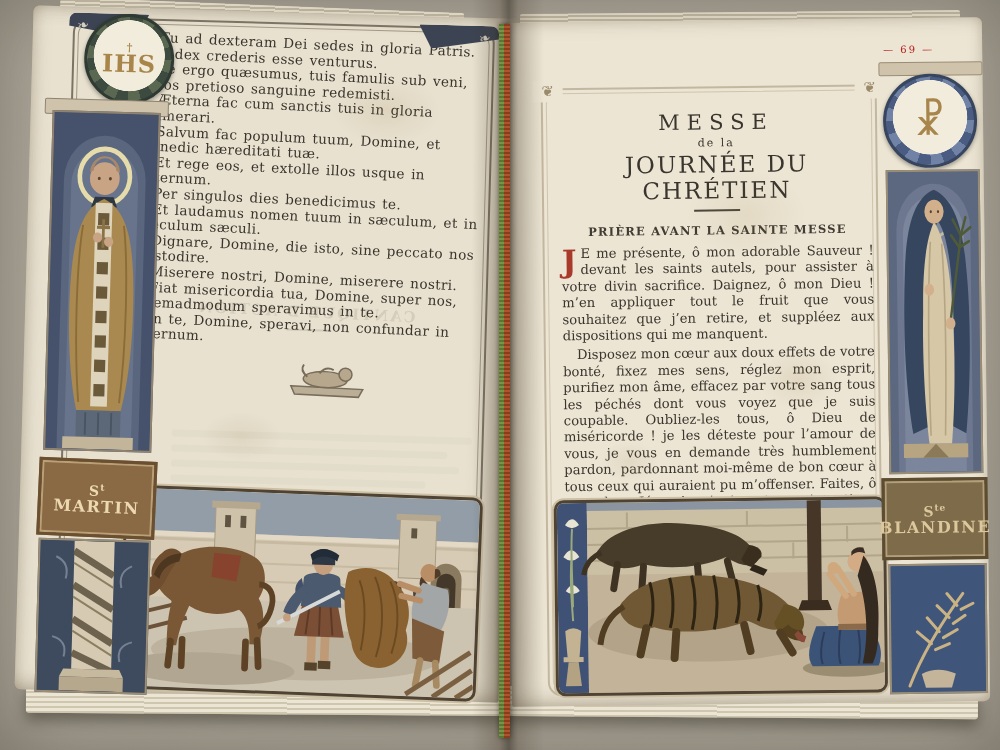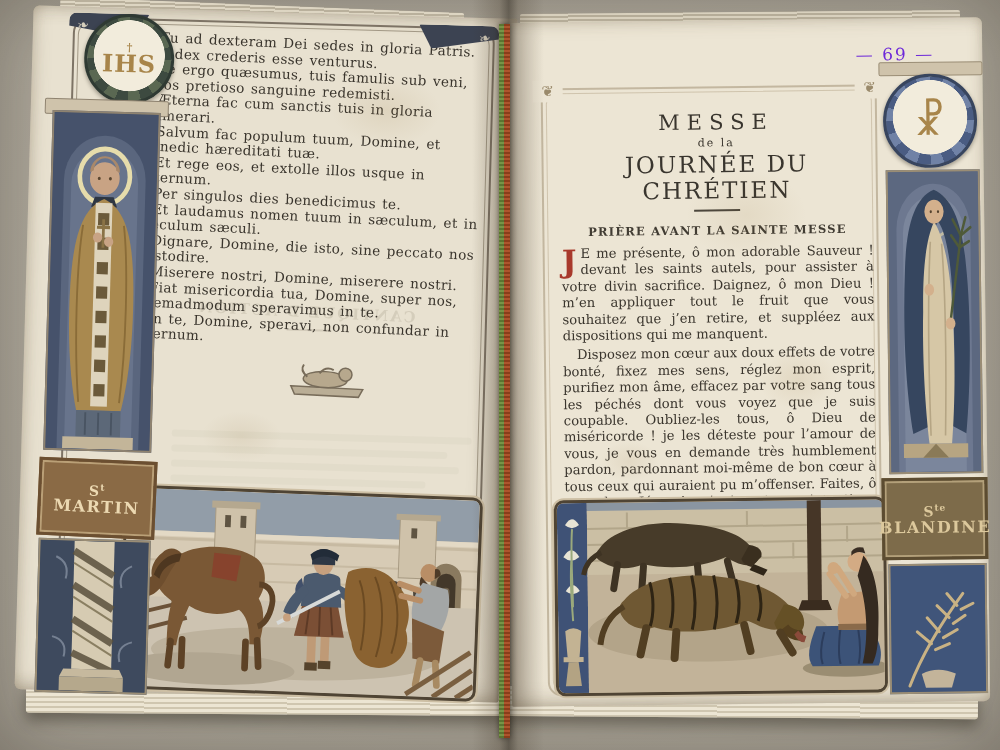--- a/index.html
+++ b/index.html
@@ -75,21 +75,21 @@
     align-items:center;justify-content:center;color:#ecd9b2;font-weight:bold;}
   .plaque .l1{font-size:14px;line-height:14px;letter-spacing:1px;}
   .plaque .l1 sup{font-size:9px;}
   .plaque .l2{font-size:16px;line-height:18px;letter-spacing:1.5px;}
   .p-left{left:12px;top:452px;transform:rotate(1deg);}
   .col-panel{left:14px;top:532px;width:108px;height:150px;border:2px solid #9a8d75;background:#3e4a5e;overflow:hidden;}
   .lp-illustration{left:104px;top:478px;width:352px;height:198px;border:3px solid #4f4434;border-radius:10px;
     overflow:hidden;background:#cdc3b1;transform:rotate(.6deg);z-index:2;box-shadow:0 0 0 2px #cdbfa4;}
 
   
-  .page-number{right:48px;top:26px;font-size:17px;color:#6d28d9;letter-spacing:2px;z-index:2;}
+  .page-number{right:48px;top:26px;font-size:10px;color:#b91c1c;letter-spacing:2px;z-index:2;}
   .rp-frame{left:36px;top:66px;right:106px;bottom:10px;border:2px solid rgba(162,146,117,.55);border-radius:14px;}
   .rp-frame::before{content:"";position:absolute;inset:3px;border:1px solid rgba(189,174,146,.6);border-radius:11px;}
   .rp-corner{width:30px;height:22px;background:#ece5d4;color:#9a8a6b;font-size:15px;z-index:3;
     display:flex;align-items:center;justify-content:center;}
   .rp-corner.tl{left:28px;top:58px;}
   .rp-corner.tr{right:98px;top:58px;}
   .rp-text{left:55px;top:74px;width:312px;color:#3a352d;z-index:2;}
   .t-messe{text-align:center;font-size:21px;letter-spacing:7px;margin:16px 0 2px;color:#39352e;font-weight:500;}
   .t-dela{text-align:center;font-size:11px;letter-spacing:2px;margin:2px 0;}
   .t-journee{text-align:center;font-size:23px;letter-spacing:2px;margin:2px 0 6px;color:#39352e;}

